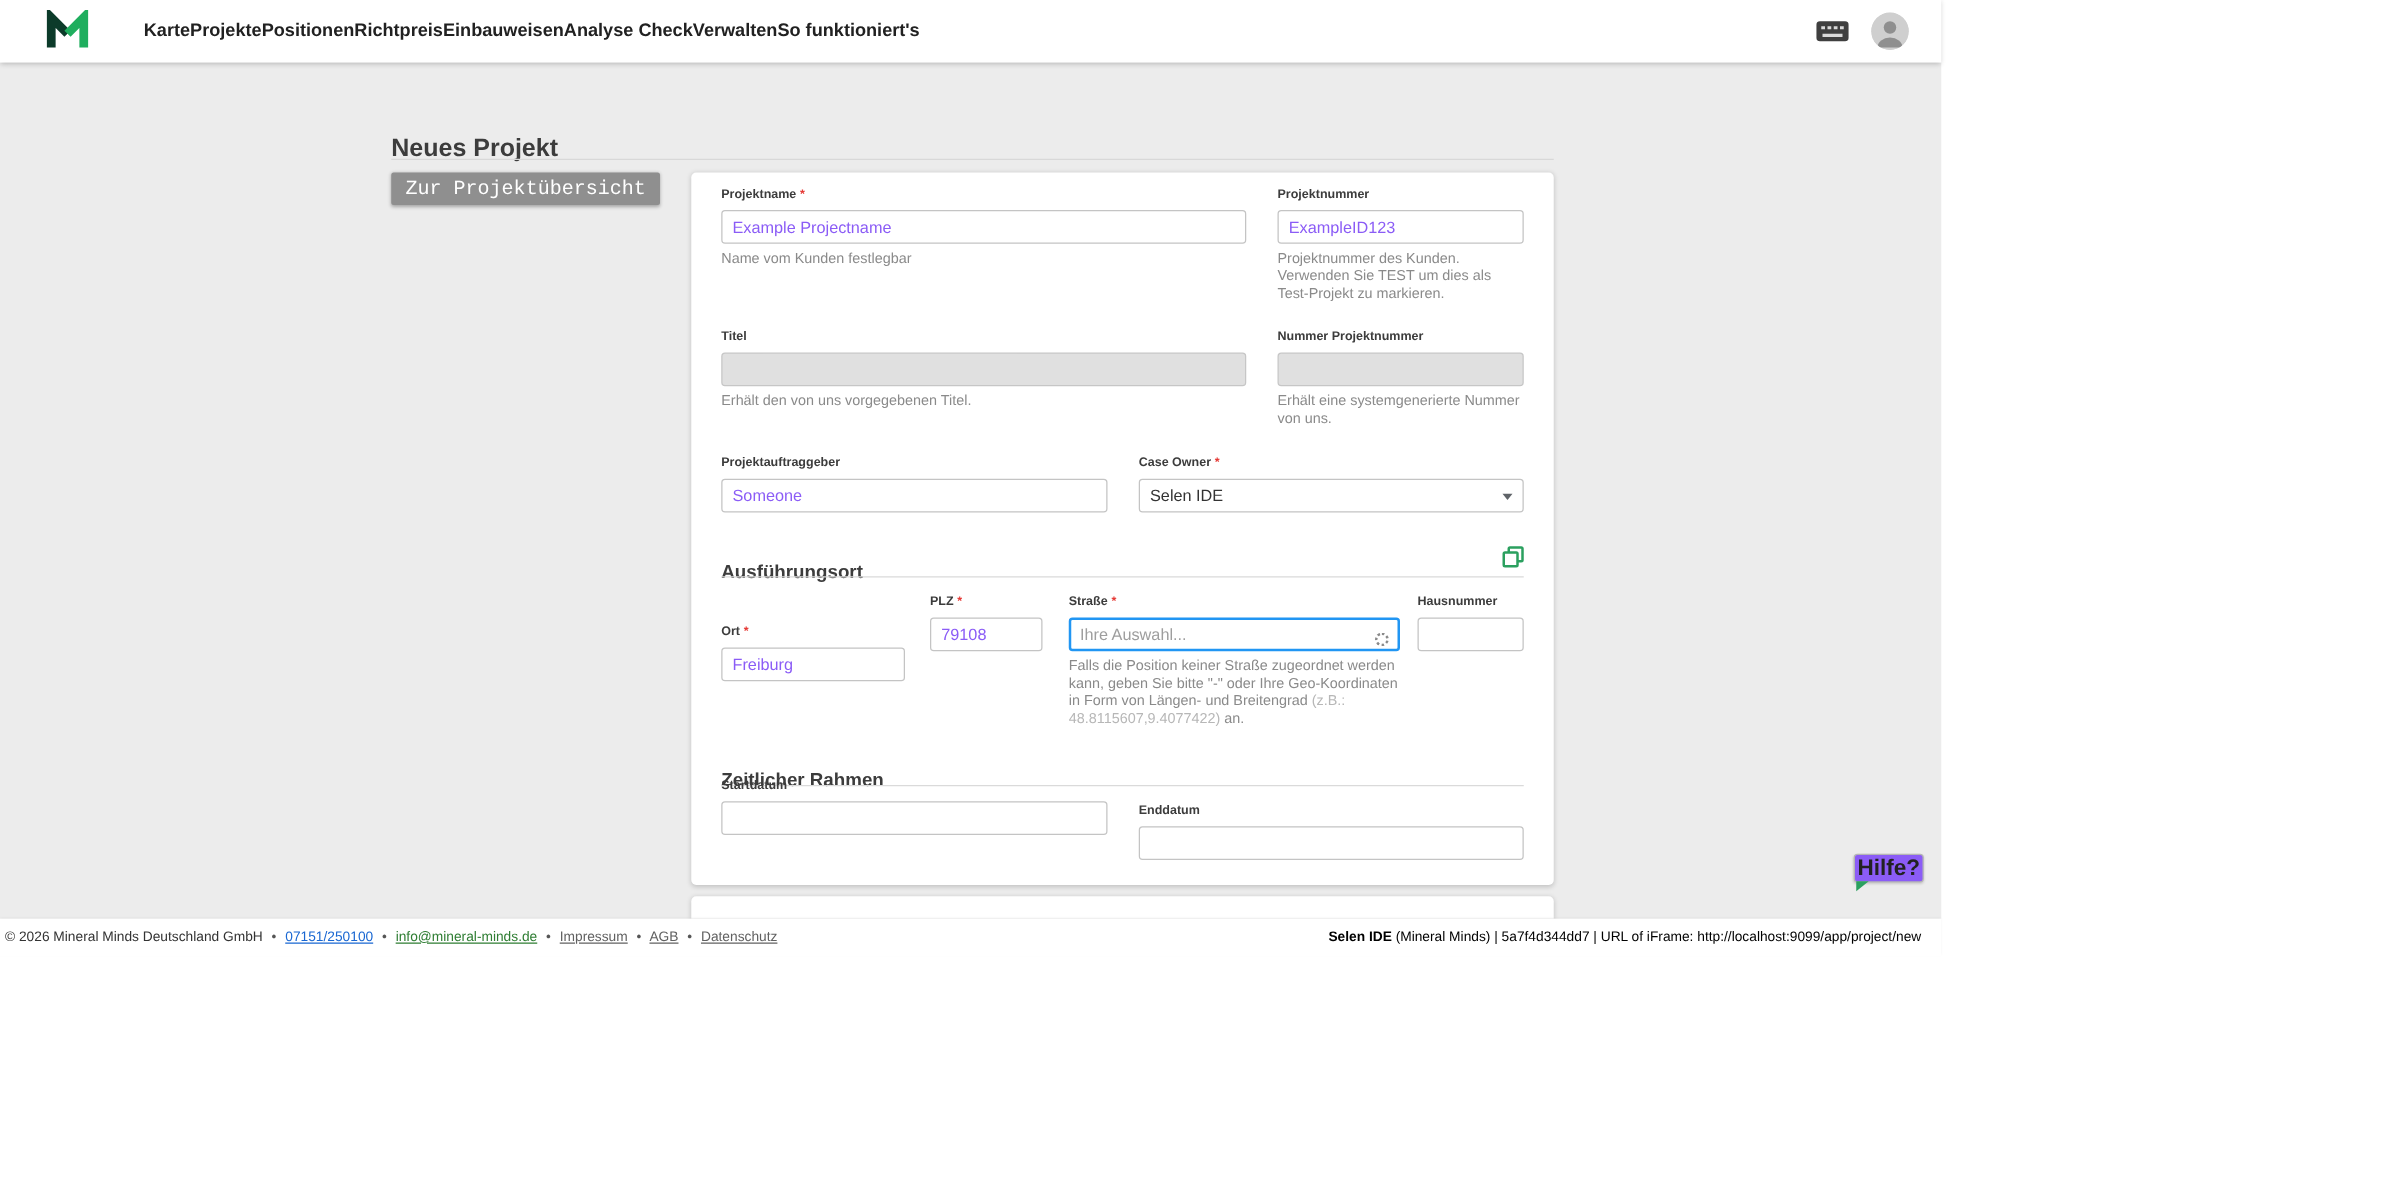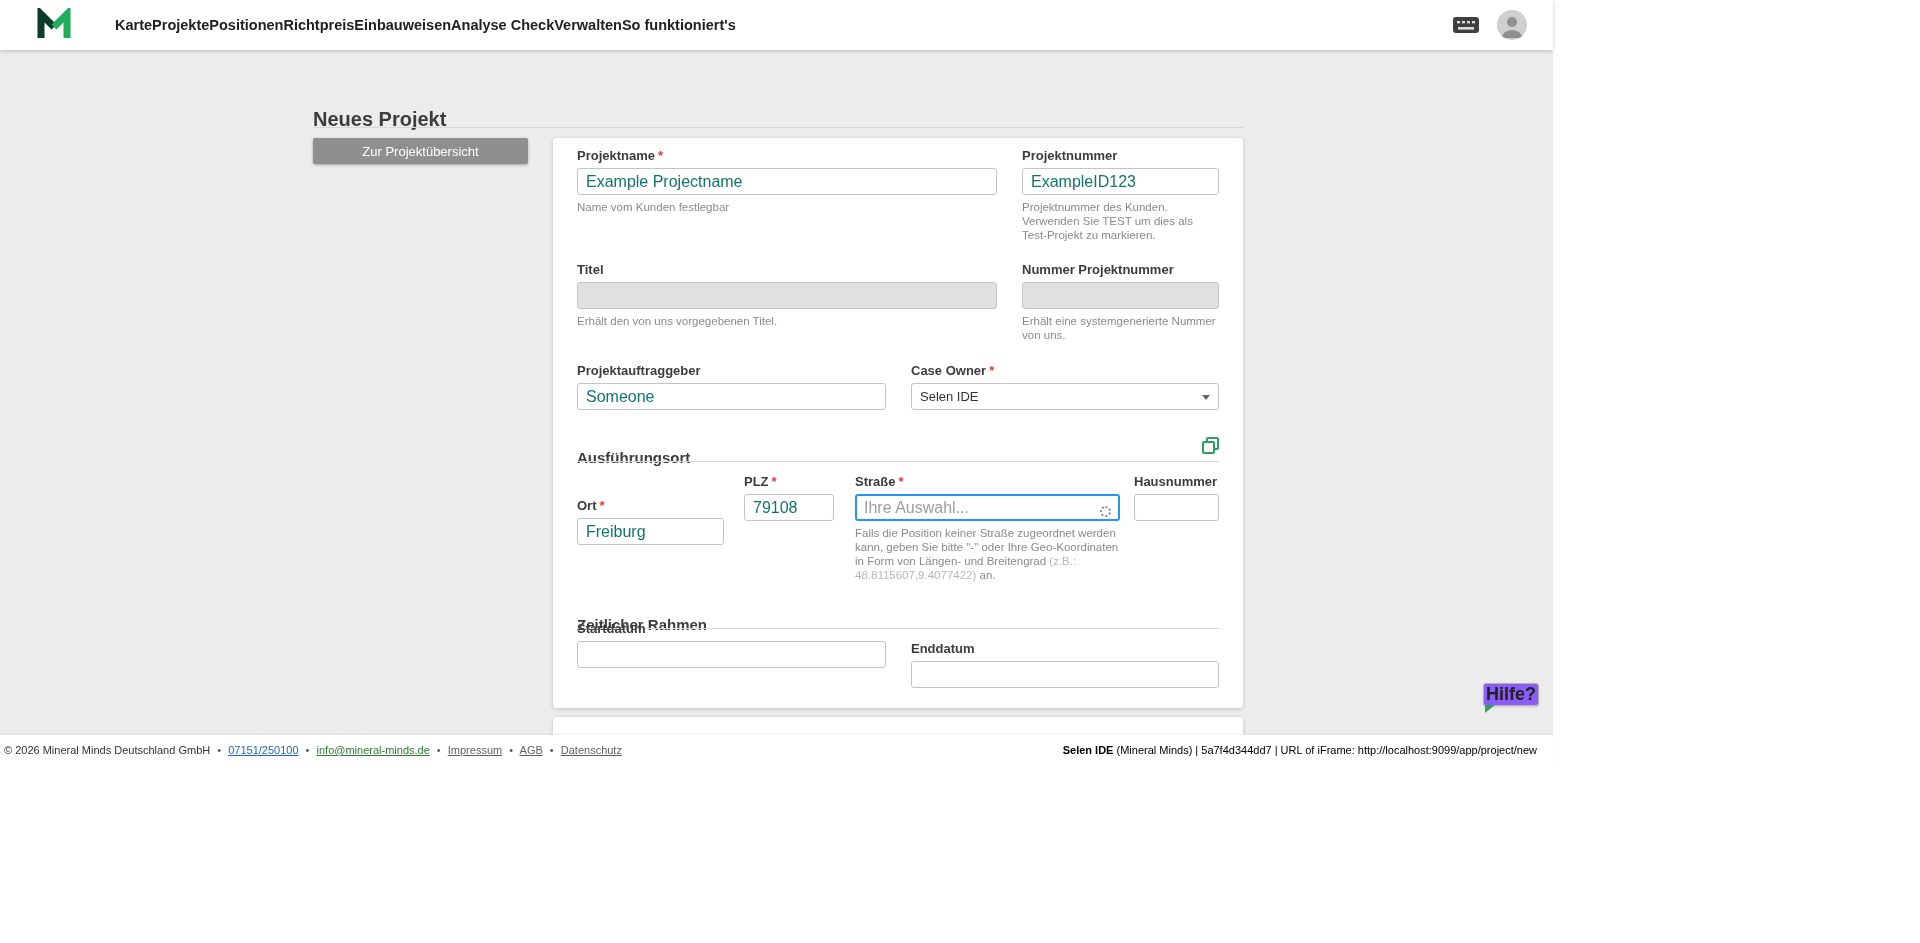--- a/index.html
+++ b/index.html
@@ -36,21 +36,21 @@
   
   .main {
     position:absolute; left:0; top:50px; width:100%; height:685px;
     background:#ececec;
   }
   .page-title { position:absolute; left:313px; top:45px; font-size:20px; font-weight:700; color:#3c3c3c; }
   .title-rule { position:absolute; left:313px; top:77px; width:930px; height:0; border-top:1px solid #d8d8d8; }
   .btn-back {
     position:absolute; left:313px; top:88px; width:215px; height:26px;
     background:#8f8f8f; color:#fff; border:none; border-radius:2px;
-    font-family:Liberation Sans, sans-serif; font-size:13px;
+    font-family:Liberation Mono, monospace; font-size:16px;
     box-shadow:0 1px 3px rgba(0,0,0,.3); cursor:pointer;
   }
 
   .card {
     position:absolute; left:553px; top:88px; width:690px; height:570px;
     background:#fff; border-radius:4px; box-shadow:0 1px 4px rgba(0,0,0,.18);
   }
   .card-next {
     position:absolute; left:553px; top:667px; width:690px; height:18px;
     background:#fff; border-radius:4px 4px 0 0; box-shadow:0 1px 4px rgba(0,0,0,.18);
@@ -64,26 +64,26 @@
   .fg-unsere-nummer      { left:469px; top:124px; width:197px; }
   .fg-auftraggeber       { left:24px;  top:225px; width:309px; }
   .fg-caseowner          { left:358px; top:225px; width:308px; }
   .fg-ort                { left:24px;  top:336px; width:147px;margin-top:24px; }
   .fg-plz                { left:191px; top:336px; width:90px;  }
   .fg-strasse            { left:302px; top:336px; width:265px; }
   .fg-hausnummer         { left:581px; top:336px; width:85px;  }
   .fg-startdatum         { left:24px;  top:483px; width:309px; }
   .fg-enddatum           { left:358px; top:503px; width:308px; }
 
-  .flabel { display:block; font-size:13px; font-weight:700; color:#3c3c3c; line-height:16px; white-space:nowrap; }
+  .flabel { display:block; font-size:10px; font-weight:700; color:#3c3c3c; line-height:16px; white-space:nowrap; }
   .req { color:#e53935; margin-left:3px; font-weight:700; }
   .tinput {
     display:block; width:100%; height:27px; margin-top:4px;
     border:1px solid #c4c4c4; border-radius:3px; padding:0 8px;
-    font-family:"Liberation Sans",sans-serif; font-size:16px; color:#0f766e; background:#fff;
+    font-family:"Liberation Sans",sans-serif; font-size:13px; color:#8b5cf6; background:#fff;
     outline:none;
   }
   .tinput:disabled { background:#e0e0e0; border-color:#c6c6c6; }
   .tinput::placeholder { color:#9e9e9e; }
   .tinput.focused { border:2px solid #2196f3; padding:10px 7px; }
   .helper { font-size:11.5px; color:#8a8a8a; line-height:14px; margin-top:5px; }
   .helper-muted { color:#b7b7b7; }
 
   .tselect {
     position:relative; height:27px; margin-top:4px; background:#fff;

